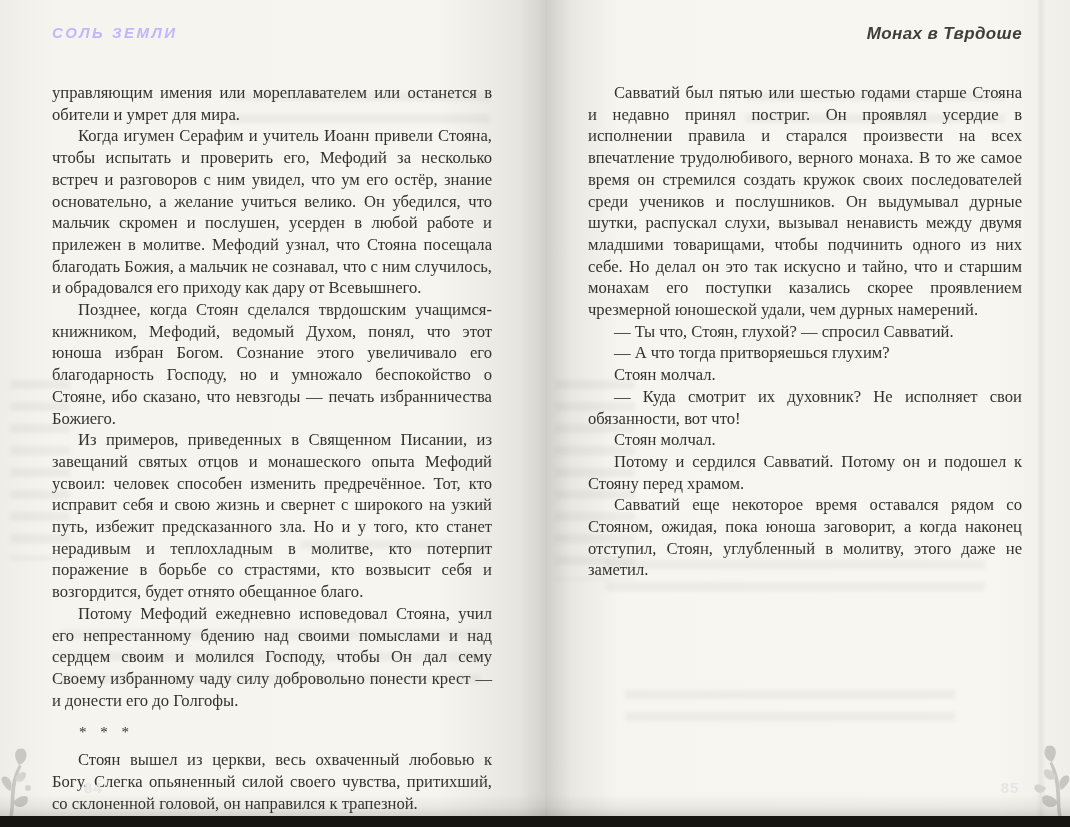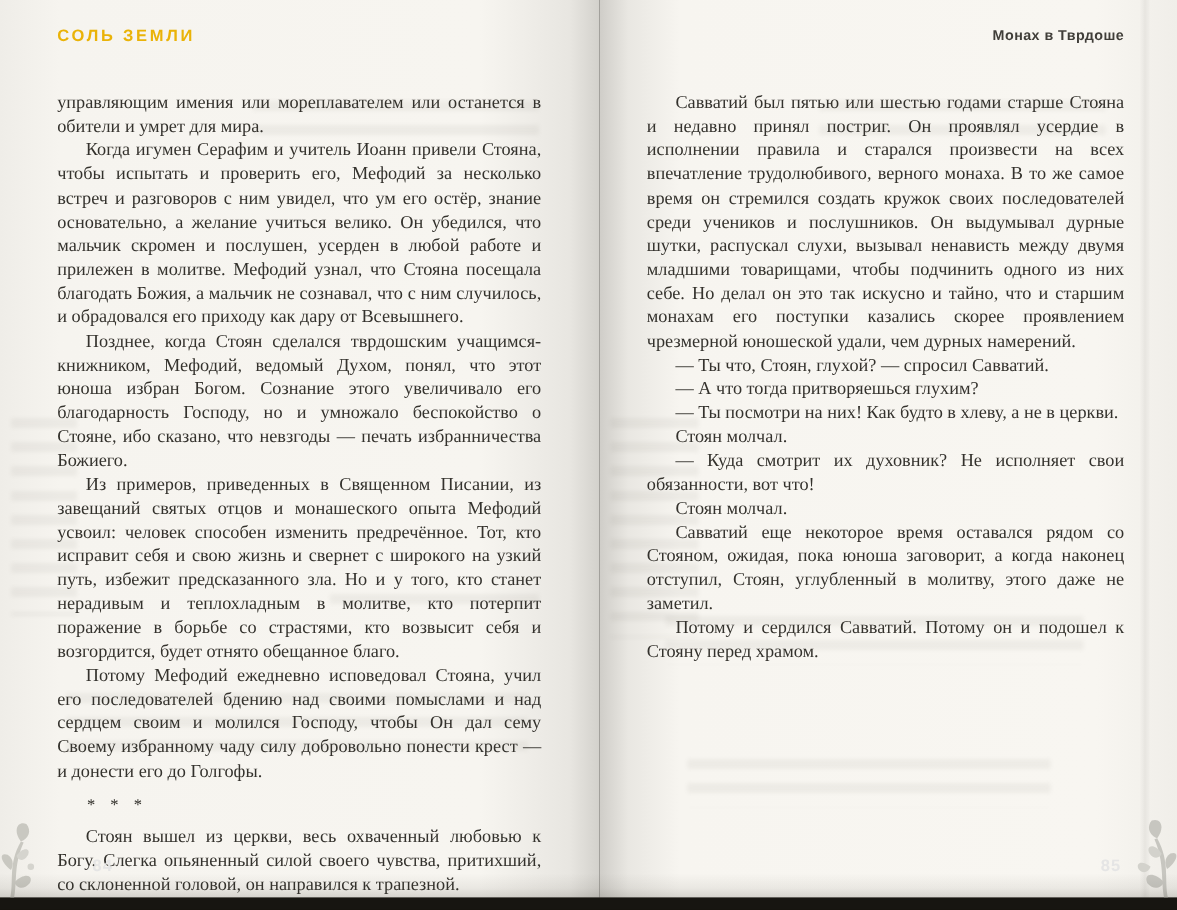--- a/index.html
+++ b/index.html
@@ -30,24 +30,24 @@
   }
   .photo-strip{
     position:absolute;left:0;top:816px;width:1070px;height:11px;background:#171511;
   }
   
   .text-col{position:absolute;top:24px;}
   .text-col-left{left:52px;width:440px;}
   .text-col-right{left:588px;width:434px;}
   .running-header{
     font-family:"Liberation Sans",sans-serif;font-weight:bold;
-    font-size:15px;color:#eab308;letter-spacing:2.5px;height:20px;
+    font-size:15px;color:#c4b5fd;letter-spacing:2.5px;height:20px;font-style:italic;
   }
   .running-header.hdr-right{
-    text-align:right;letter-spacing:0.4px;font-size:13px;color:#403e39;
+    text-align:right;letter-spacing:0.4px;font-size:17px;color:#403e39;
   }
   .body-text{
     margin-top:38px;font-size:16.6px;line-height:21.7px;color:#34322d;
     text-align:justify;
   }
   .body-text p{margin:0;}
   .body-text p.indent{text-indent:26px;}
   .body-text p.section-break{
     margin:11px 0 5px 1px;letter-spacing:5px;font-size:15px;text-align:left;text-indent:26px;
   }
@@ -89,38 +89,37 @@
 
 <div class="right-crease"></div>
 
 <div class="text-col text-col-left">
   <div class="running-header hdr-left">СОЛЬ ЗЕМЛИ</div>
   <div class="body-text">
       <p class="">управляющим имения или мореплавателем или останется в обители и умрет для мира.</p>
       <p class="indent">Когда игумен Серафим и учитель Иоанн привели Стояна, чтобы испытать и проверить его, Мефодий за несколько встреч и разговоров с ним увидел, что ум его остёр, знание основательно, а желание учиться велико. Он убедился, что мальчик скромен и послушен, усерден в любой работе и прилежен в молитве. Мефодий узнал, что Стояна посещала благодать Божия, а мальчик не сознавал, что с ним случилось, и обрадовался его приходу как дару от Всевышнего.</p>
       <p class="indent">Позднее, когда Стоян сделался тврдошским учащимся-книжником, Мефодий, ведомый Духом, понял, что этот юноша избран Богом. Сознание этого увеличивало его благодарность Господу, но и умножало беспокойство о Стояне, ибо сказано, что невзгоды — печать избранничества Божиего.</p>
       <p class="indent">Из примеров, приведенных в Священном Писании, из завещаний святых отцов и монашеского опыта Мефодий усвоил: человек способен изменить предречённое. Тот, кто исправит себя и свою жизнь и свернет с широкого на узкий путь, избежит предсказанного зла. Но и у того, кто станет нерадивым и теплохладным в молитве, кто потерпит поражение в борьбе со страстями, кто возвысит себя и возгордится, будет отнято обещанное благо.</p>
-      <p class="indent">Потому Мефодий ежедневно исповедовал Стояна, учил его последователей бдению над своими помыслами и над сердцем своим и молился Господу, чтобы Он дал сему Своему избранному чаду силу добровольно понести крест — и донести его до Голгофы.</p>
+      <p class="indent">Потому Мефодий ежедневно исповедовал Стояна, учил его непрестанному бдению над своими помыслами и над сердцем своим и молился Господу, чтобы Он дал сему Своему избранному чаду силу добровольно понести крест — и донести его до Голгофы.</p>
       <p class="section-break">* * *</p>
       <p class="indent">Стоян вышел из церкви, весь охваченный любовью к Богу. Слегка опьяненный силой своего чувства, притихший, со склоненной головой, он направился к трапезной.</p>
     </div>
 </div>
 
 <div class="text-col text-col-right">
   <div class="running-header hdr-right">Монах в Тврдоше</div>
   <div class="body-text">
       <p class="indent">Савватий был пятью или шестью годами старше Стояна и недавно принял постриг. Он проявлял усердие в исполнении правила и старался произвести на всех впечатление трудолюбивого, верного монаха. В то же самое время он стремился создать кружок своих последователей среди учеников и послушников. Он выдумывал дурные шутки, распускал слухи, вызывал ненависть между двумя младшими товарищами, чтобы подчинить одного из них себе. Но делал он это так искусно и тайно, что и старшим монахам его поступки казались скорее проявлением чрезмерной юношеской удали, чем дурных намерений.</p>
       <p class="indent">— Ты что, Стоян, глухой? — спросил Савватий.</p>
       <p class="indent">— А что тогда притворяешься глухим?</p>
-      <p class="indent">— Ты посмотри на них! Как будто в хлеву, а не в церкви.</p>
       <p class="indent">Стоян молчал.</p>
       <p class="indent">— Куда смотрит их духовник? Не исполняет свои обязанности, вот что!</p>
       <p class="indent">Стоян молчал.</p>
+      <p class="indent">Потому и сердился Савватий. Потому он и подошел к Стояну перед храмом.</p>
       <p class="indent">Савватий еще некоторое время оставался рядом со Стояном, ожидая, пока юноша заговорит, а когда наконец отступил, Стоян, углубленный в молитву, этого даже не заметил.</p>
-      <p class="indent">Потому и сердился Савватий. Потому он и подошел к Стояну перед храмом.</p>
     </div>
 </div>
 
 <div class="page-number pn-left">84</div>
 <div class="page-number pn-right">85</div>
 
 <svg class="ornament orn-left" viewBox="0 0 58 72">
   <g fill="#c9c8c1" stroke="none">
     <path d="M9 72 C 13 55 7 40 19 19 L 21.5 20 C 12 41 16 56 12.5 72 Z"></path>
     <path d="M19 19 C 12 10 15 0 24 3 C 29 9 26 16.5 19 19 Z"></path>

